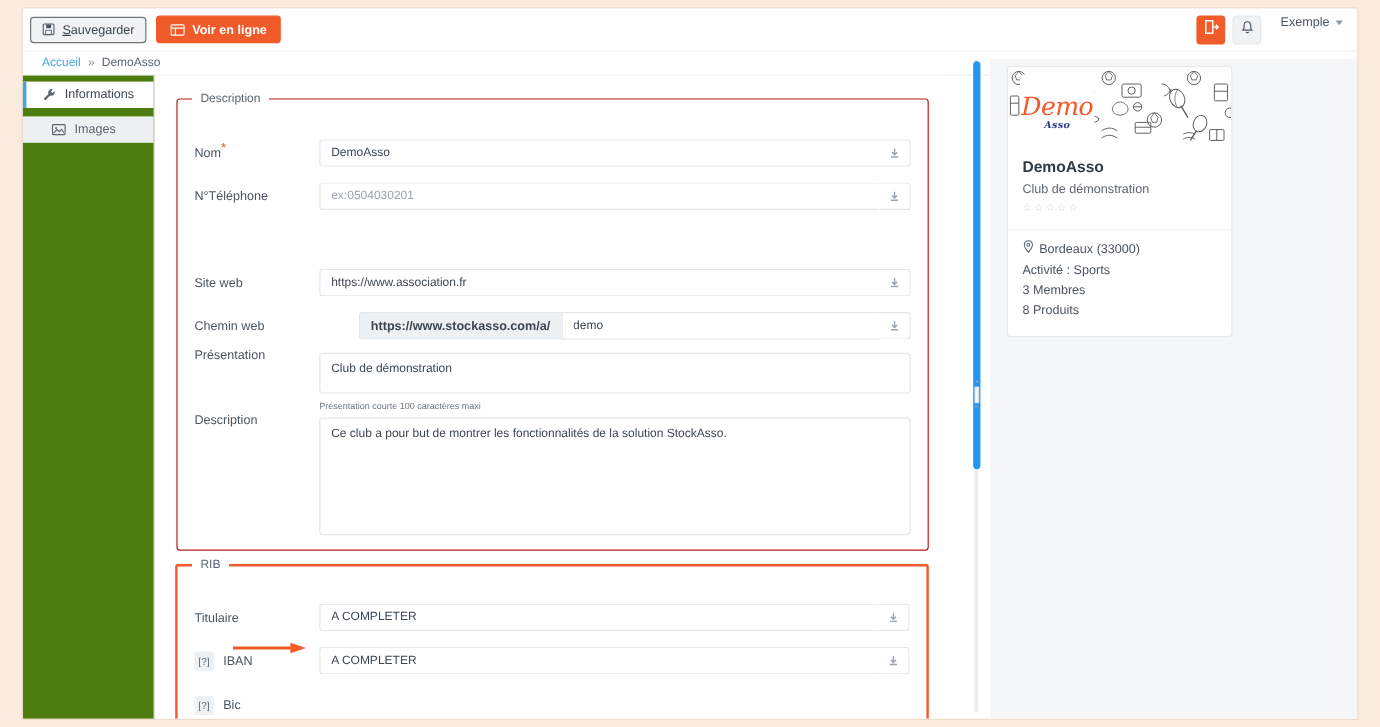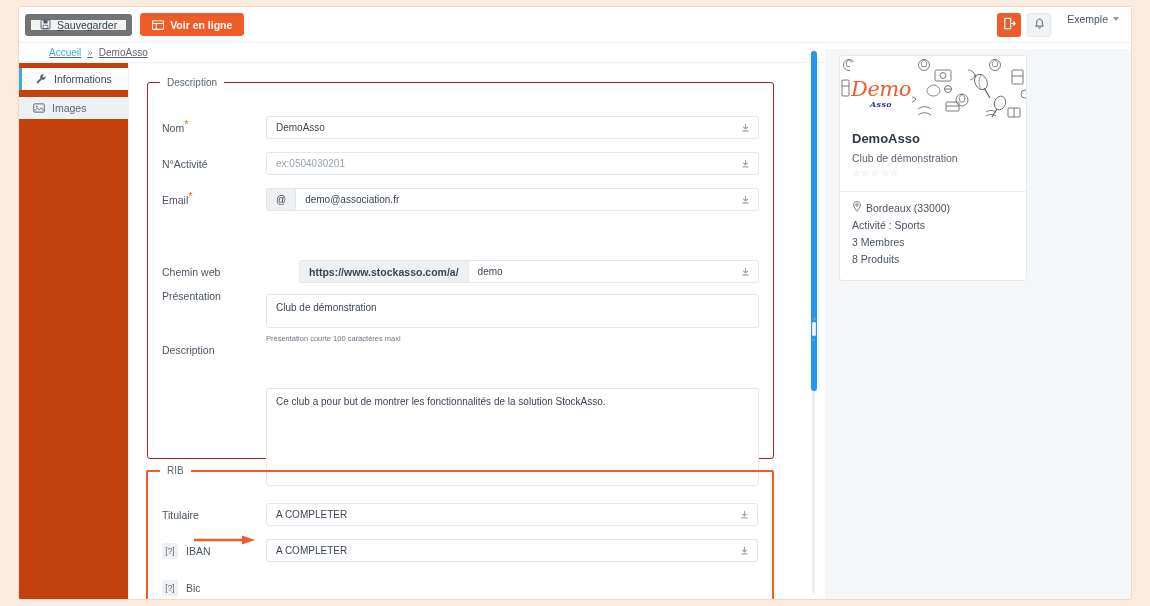--- a/index.html
+++ b/index.html
@@ -33,21 +33,21 @@
   .btn {
     display: inline-flex; align-items: center; gap: 6px;
     height: 22px; padding: 0 9px;
     border-radius: 3px;
     font-size: 10.5px;
     cursor: pointer;
     white-space: nowrap;
   }
   .btn-light {
     background: #f0f2f4; color: #37474f;
-    border: 6px solid #737373;
+    border: 1px solid #737373;
   }
   .btn-light .u { text-decoration: underline; }
   .btn-primary {
     background: #f15a29; color: #ffffff;
     border: 1px solid #f15a29;
     font-weight: bold;
     margin-left: 8px;
     padding: 0 11px;
     height: 23px;
   }
@@ -75,41 +75,40 @@
     border-left: 3.5px solid transparent;
     border-right: 3.5px solid transparent;
     border-top: 4px solid #8b97a3;
   }
 
   
   .breadcrumb {
     position: absolute; left: 0; top: 36px;
     width: 100%; height: 20px;
     display: flex; align-items: center;
-    padding-left: 30px;
+    padding-left: 16px;
     font-size: 10px; color: #5b6672;
     background: #fff;
     border-bottom: 1px solid #eef0f2;
-    text-decoration: underline;
   }
   .breadcrumb a { color: #3fa8e0; text-decoration: none; cursor: pointer; }
   .breadcrumb .sep { margin: 0 6px; color: #8b97a3; }
 
   
   .leftnav {
     position: absolute; left: 0; top: 56px;
     width: 110px; bottom: 0;
-    background: #c2410c;
+    background: #4d7c0f;
     border-right: 1px solid #eef0f2;
     padding-top: 5px;
   }
   .nav-item {
     display: flex; align-items: center; gap: 7px;
     height: 22px;
-    padding-left: 14px;
+    padding-left: 24px;
     font-size: 10.5px;
     color: #5b6672;
     cursor: pointer;
     background: transparent;
   }
   .nav-item.active {
     background: #ffffff;
     border-left: 3px solid #3fa8e0;
     padding-left: 13px;
     color: #3b4653;
@@ -446,44 +445,43 @@
           <input class="fld with-dl" type="text" value="DemoAsso" style="">
           <div class="dl-btn">
             <svg width="9" height="9" viewBox="0 0 12 12">
                 <path d="M6 1v6M3.2 5.2 6 8l2.8-2.8M2 10.4h8" stroke="#9aa5b0" stroke-width="1.6" fill="none"></path>
               </svg>
           </div>
         </div>
       </div>
 
       <div class="field-row" style="top:64px;">
-        <div class="field-label">N°Activité</div>
+        <div class="field-label">N°Téléphone</div>
         <div class="input-wrap">
           <input class="fld with-dl" type="text" placeholder="ex:0504030201" style="">
           <div class="dl-btn">
             <svg width="9" height="9" viewBox="0 0 12 12">
                 <path d="M6 1v6M3.2 5.2 6 8l2.8-2.8M2 10.4h8" stroke="#9aa5b0" stroke-width="1.6" fill="none"></path>
               </svg>
           </div>
         </div>
       </div>
 
-      <div class="field-row" style="top:100px;">
-        <div class="field-label"><span>Email</span><span class="req-star">*</span></div>
+
+      <div class="field-row" style="top:136px;">
+        <div class="field-label">Site web</div>
         <div class="input-wrap">
-          <div class="addon">@</div>
-          <input class="fld has-addon with-dl" type="text" value="demo@association.fr" style="">
+          <input class="fld with-dl" type="text" value="https://www.association.fr" style="">
           <div class="dl-btn">
             <svg width="9" height="9" viewBox="0 0 12 12">
                 <path d="M6 1v6M3.2 5.2 6 8l2.8-2.8M2 10.4h8" stroke="#9aa5b0" stroke-width="1.6" fill="none"></path>
               </svg>
           </div>
         </div>
       </div>
-
 
       <div class="field-row" style="top:172px;">
         <div class="field-label">Chemin web</div>
         <div class="input-wrap">
           <div class="addon bold">https://www.stockasso.com/a/</div>
           <input class="fld has-addon with-dl" type="text" value="demo" style="">
           <div class="dl-btn">
             <svg width="9" height="9" viewBox="0 0 12 12">
                 <path d="M6 1v6M3.2 5.2 6 8l2.8-2.8M2 10.4h8" stroke="#9aa5b0" stroke-width="1.6" fill="none"></path>
               </svg>
@@ -496,21 +494,21 @@
       </div>
       <div class="ta-wrap" style="top:206px;">
         <textarea class="fld-ta" rows="2" style="height: 34px;">Club de démonstration</textarea>
       </div>
       <div class="hint" style="top:246px;">Présentation courte 100 caractères maxi</div>
 
       <div class="field-row" style="top:262px; height:auto;">
         <div class="field-label">Description</div>
       </div>
       <div class="ta-wrap" style="top:260px;">
-        <textarea class="fld-ta" rows="6" style="height: 98px; margin-top: 40px;">Ce club a pour but de montrer les fonctionnalités de la solution StockAsso.</textarea>
+        <textarea class="fld-ta" rows="6" style="height: 98px;">Ce club a pour but de montrer les fonctionnalités de la solution StockAsso.</textarea>
       </div>
     </fieldset>
 
     <fieldset class="group highlight" id="group-rib">
       <legend>RIB</legend>
 
       <div class="field-row" style="top:27px;">
         <div class="field-label">Titulaire</div>
         <div class="input-wrap">
           <input class="fld with-dl" type="text" value="A COMPLETER" style="">

